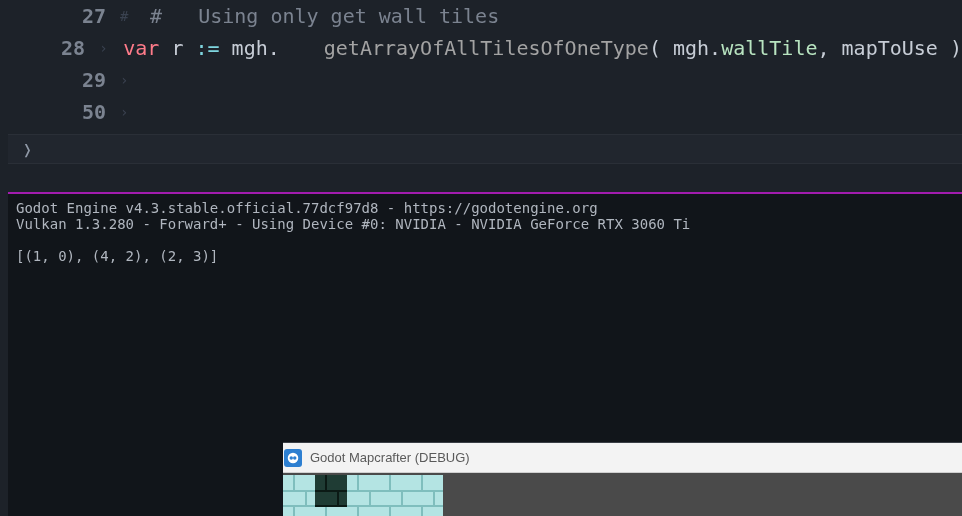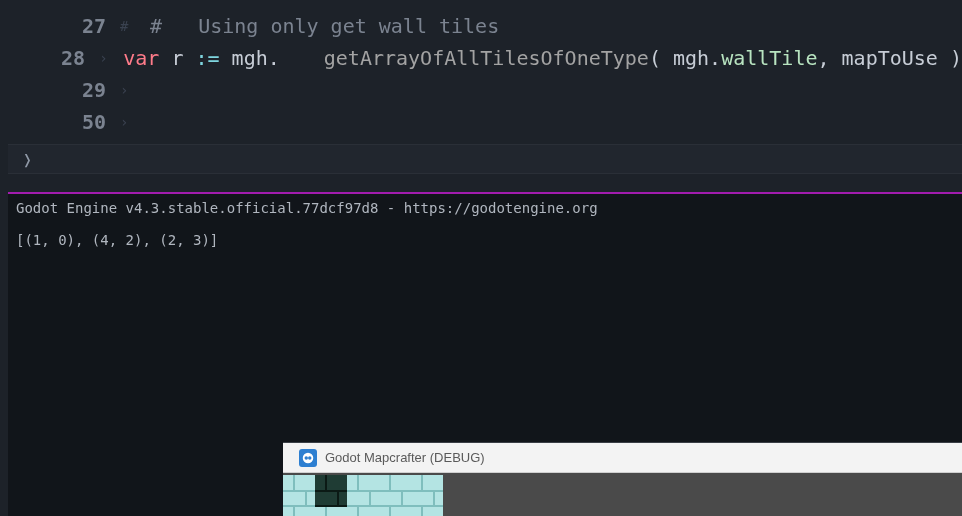--- a/index.html
+++ b/index.html
@@ -1,18 +1,18 @@
 <!DOCTYPE html>
 <html><head>
 <meta charset="utf-8">
 <style>
   * { margin: 0; padding: 0; box-sizing: border-box; }
   html, body { width: 962px; height: 516px; overflow: hidden; background: #1d2229; font-family: "Consolas","DejaVu Sans Mono","Menlo",monospace; }
   
-  .editor { position: relative; background: #1d2229; padding-top: 10px; }
+  .editor { position: relative; background: #1d2229; padding-top: 0; }
   .code-row { display: flex; align-items: center; height: 32px; font-size: 20px; line-height: 32px; }
   .gutter { width: 120px; text-align: right; padding-right: 14px; color: #7b8390; font-weight: 600; user-select: none; }
   .fold { width: 30px; color: #3a4250; font-size: 14px; text-align: left; user-select: none; }
   .code { white-space: pre; }
   .c-comment  { color: #7b8390; }
   .c-keyword  { color: #ff7b8a; }
   .c-ident    { color: #c7cdd6; }
   .c-op       { color: #7fd6df; }
   .c-method   { color: #a3a3a3; margin-left: 44px; }
   .c-prop     { color: #b8e4c0; }
@@ -20,21 +20,21 @@
   .c-punct    { color: #c7cdd6; }
   
   .collapse-strip { height: 30px; background: #21262e; color: #8f98a6; font-size: 18px; line-height: 30px; padding-left: 14px; border-top: 1px solid #2a2f37; border-bottom: 1px solid #2a2f37; margin-top: 6px; margin-left: 8px; }
   
   .output { position: absolute; left: 8px; right: 0; top: 192px; bottom: 0; background: #11151a; border-top: 2px solid #a21caf; font-family: "DejaVu Sans Mono","Consolas",monospace; }
   .out-line { color: #b0b6bf; font-size: 14px; line-height: 16px; padding-left: 8px; white-space: pre; }
   .out-header { padding-top: 6px; }
   .out-result { padding-top: 16px; }
   
   .game-window { position: absolute; left: 275px; top: 248px; right: 0; bottom: 0; background: #4a4a4a; border-top: 1px solid #3a3f46; }
-  .title-bar { height: 30px; background: #f3f3f3; display: flex; align-items: center; font-family: "Segoe UI","Arial",sans-serif; font-size: 13px; color: #5a5a5a; padding-left: 16px; gap: 8px; border-bottom: 1px solid #d0d0d0; }
+  .title-bar { height: 30px; background: #f3f3f3; display: flex; align-items: center; font-family: "Segoe UI","Arial",sans-serif; font-size: 13px; color: #5a5a5a; padding-left: 1px; gap: 8px; border-bottom: 1px solid #d0d0d0; }
   .title-bar .app-icon { width: 18px; height: 18px; border-radius: 3px; background: #2d7fd1; display: flex; align-items: center; justify-content: center; }
   .title-bar .app-icon svg { width: 14px; height: 14px; }
   .viewport { position: absolute; left: 0; top: 30px; right: 0; bottom: 0; background: #4a4a4a; }
   
   .tilemap { position: absolute; left: 0; top: 2px; width: 160px; height: 160px; }
   .tile { position: absolute; width: 32px; height: 32px; }
   .light-tile { background: #b4e4e3; }
   .light-tile::before, .light-tile::after { content: ""; position: absolute; background: #7fbebd; }
   .light-tile::before { left: 0; right: 0; top: 15px; height: 2px; }   
   .light-tile::after  { left: 0; right: 0; bottom: 0; height: 2px; }   
@@ -74,20 +74,21 @@
         <div class="code"></div>
       </div>
     </div>
   <div class="collapse-strip">
     <span>❭</span>
   </div>
 </div>
 
 <div class="output">
   <div class="out-line out-header">Godot Engine v4.3.stable.official.77dcf97d8 - https://godotengine.org</div>
+  <div class="out-line">Vulkan 1.3.280 - Forward+ - Using Device #0: NVIDIA - NVIDIA GeForce RTX 3060 Ti</div>
   <div class="out-line out-result">[(1, 0), (4, 2), (2, 3)]</div>
 
   <div class="game-window">
     <div class="title-bar">
       <span class="app-icon">
         <svg viewBox="0 0 24 24">
             <circle cx="12" cy="12" r="9" fill="#ffffff"></circle>
             <circle cx="9" cy="12" r="3" fill="#2d7fd1"></circle>
             <circle cx="15" cy="12" r="3" fill="#2d7fd1"></circle>
           </svg>

